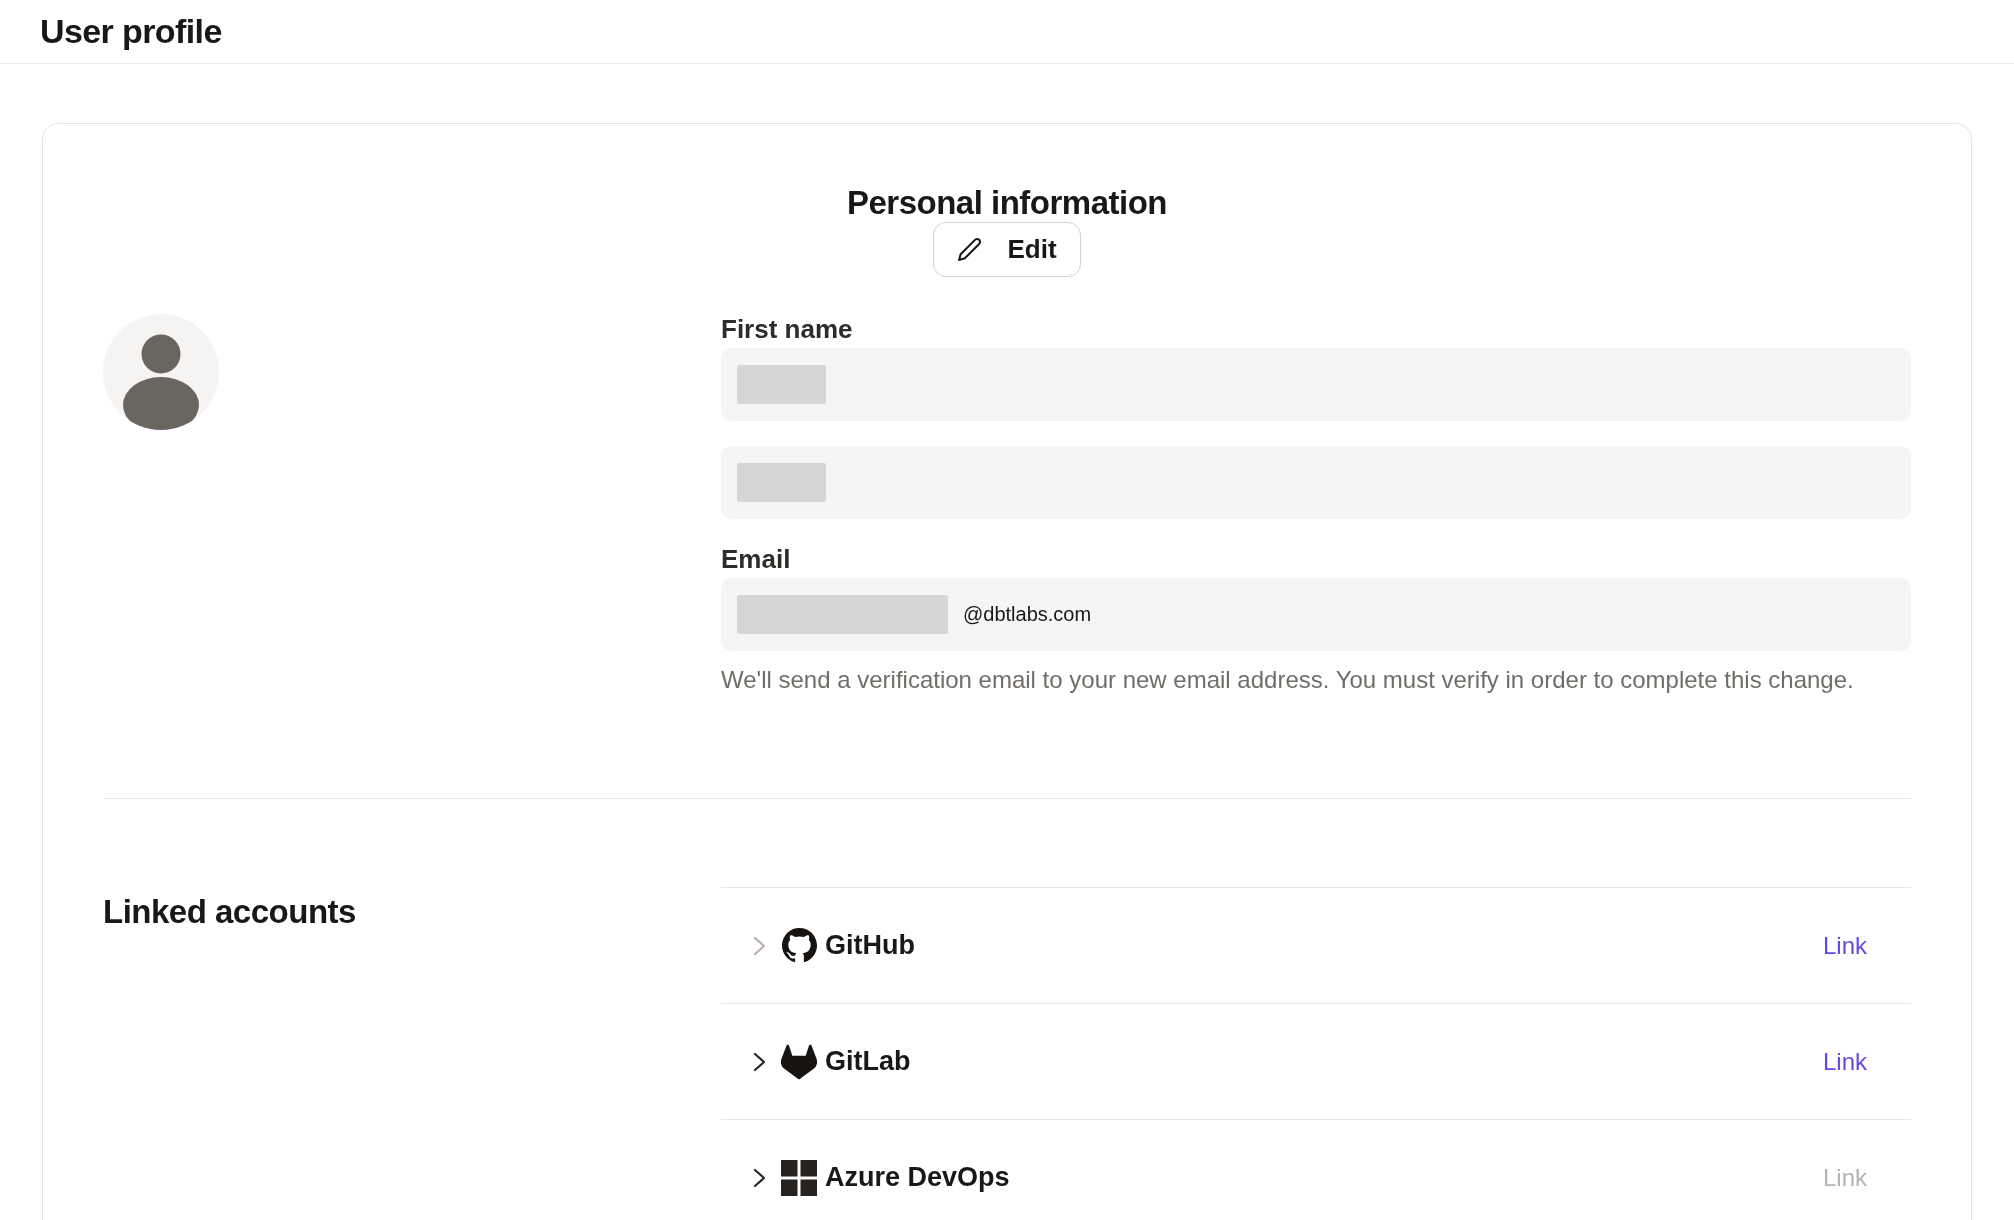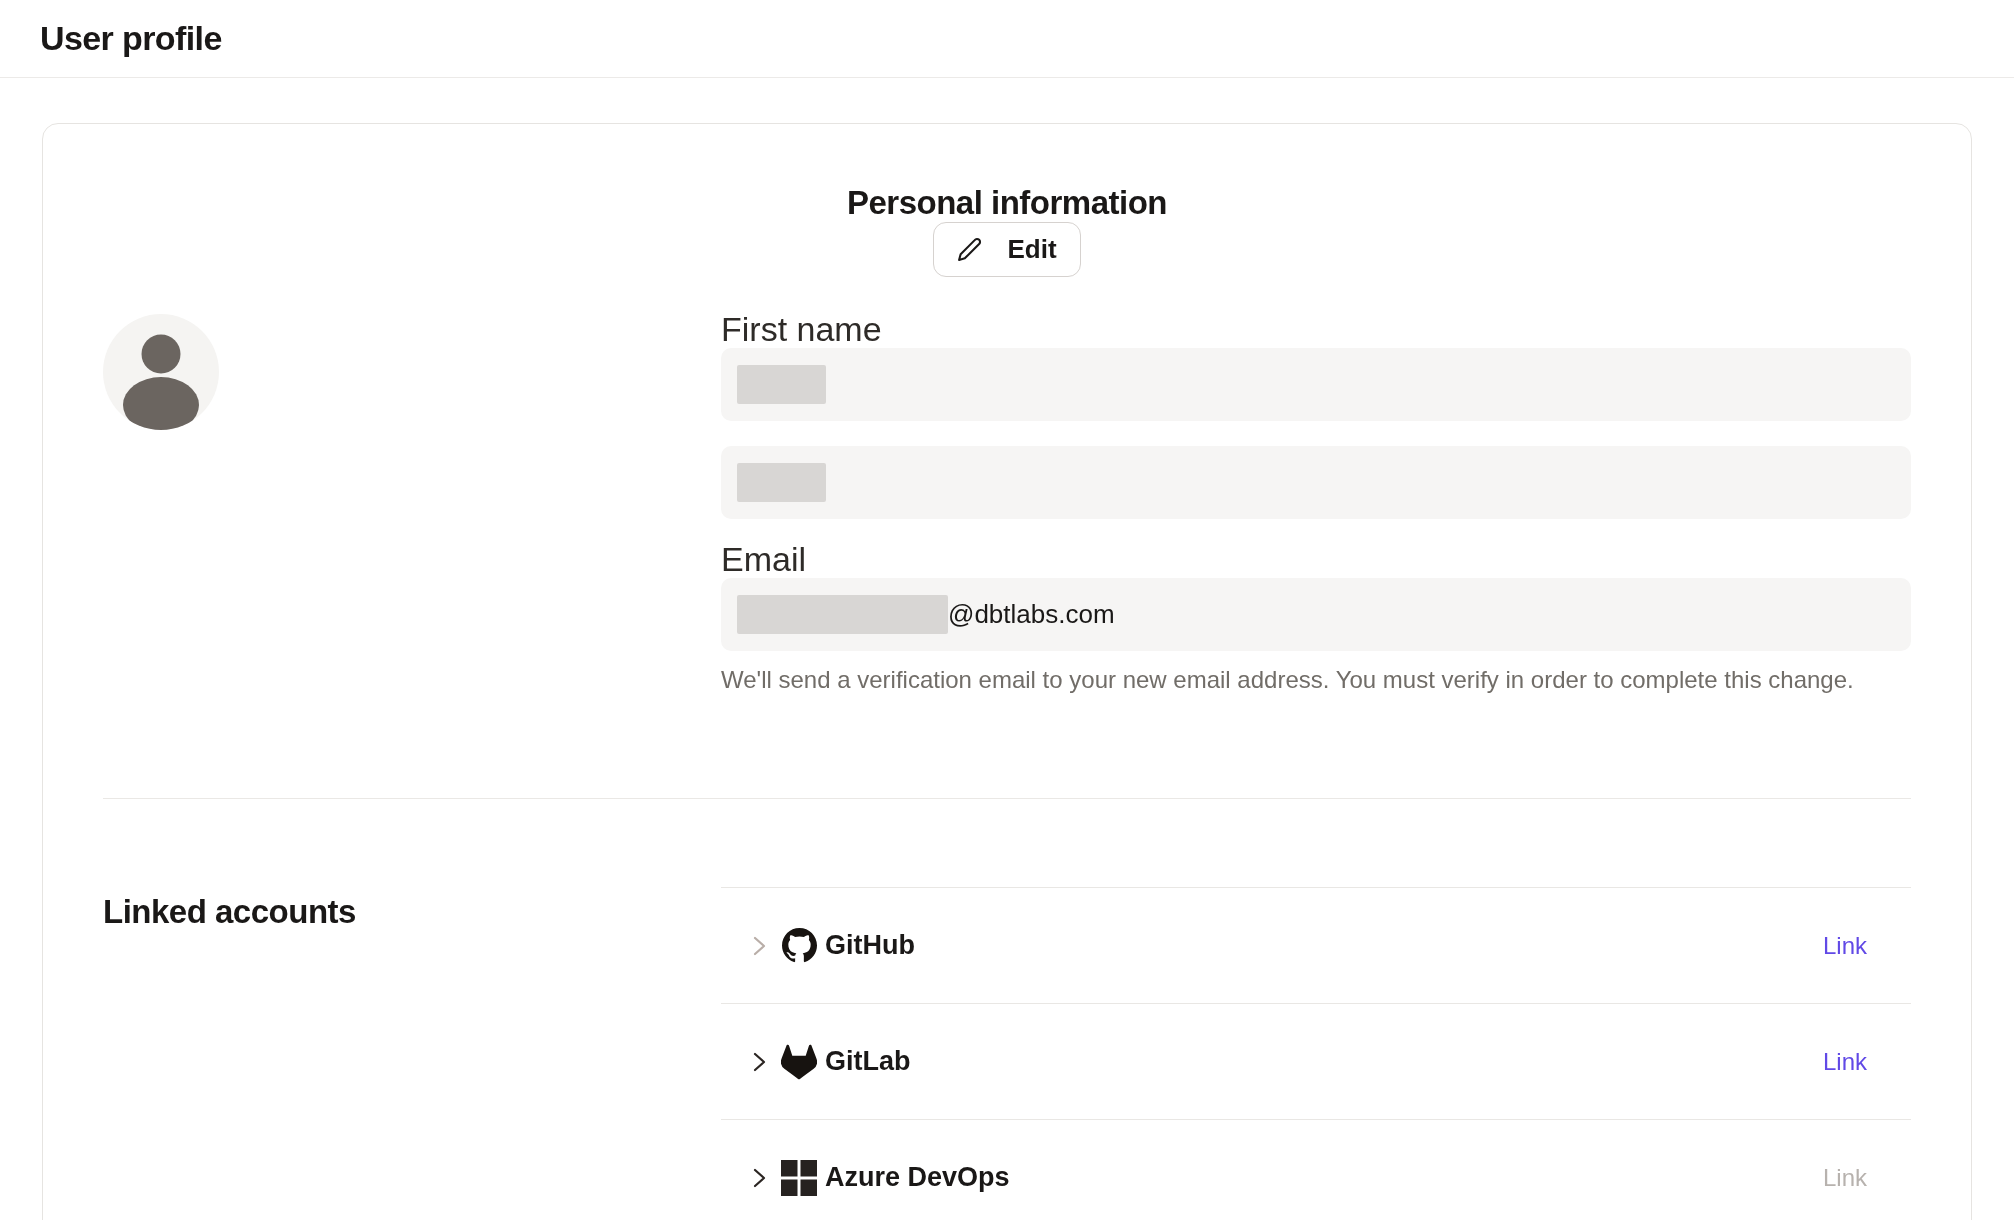--- a/index.html
+++ b/index.html
@@ -8,21 +8,21 @@
     width: 2014px; height: 1220px;
     overflow: hidden;
     position: relative;
     background: #ffffff;
     font-family: "Liberation Sans", sans-serif;
     color: #1a1817;
   }
 
   
   .page-header {
-    height: 78px;
+    height: 64px;
     display: flex; align-items: center;
     padding: 16px 40px;
     border-bottom: 1px solid #eceae8;
     background: #fff;
   }
   .page-title {
     margin: 0;
     font-size: 34px; font-weight: 700;
     letter-spacing: -0.6px;
     color: #1a1817;
@@ -62,40 +62,40 @@
   .edit-btn svg { display: block; }
 
   
   .personal-grid { display: flex; margin-top: 37px; }
   .avatar-col { width: 618px; flex: none; }
   .avatar { width: 116px; height: 116px; }
   .fields-col { flex: 1; min-width: 0; }
 
   .field { margin-bottom: 25px; }
   .field-label {
-    font-size: 34px; font-weight: 400;
+    font-size: 26px; font-weight: 700;
     line-height: 30px;
     color: #2e2b28;
     margin-bottom: 4px;
   }
   .text-input {
     height: 73px;
     background: #f6f5f4;
     border-radius: 10px;
     display: flex; align-items: center;
     padding: 0 16px;
   }
   .redaction {
     display: inline-block;
     width: 89px; height: 39px;
     background: #d8d6d4;
     border-radius: 2px;
   }
   .redaction.wide { width: 211px; }
-  .email-domain { font-size: 26px; font-weight: 500; color: #1a1817; }
+  .email-domain { font-size: 20px; font-weight: 500; color: #1a1817; padding-left: 15px; }
   .helper-text {
     margin-top: 14px;
     font-size: 24px; line-height: 29px;
     color: #716d68;
   }
 
   
   .section-divider {
     border: none;
     border-top: 1px solid #eae8e5;

